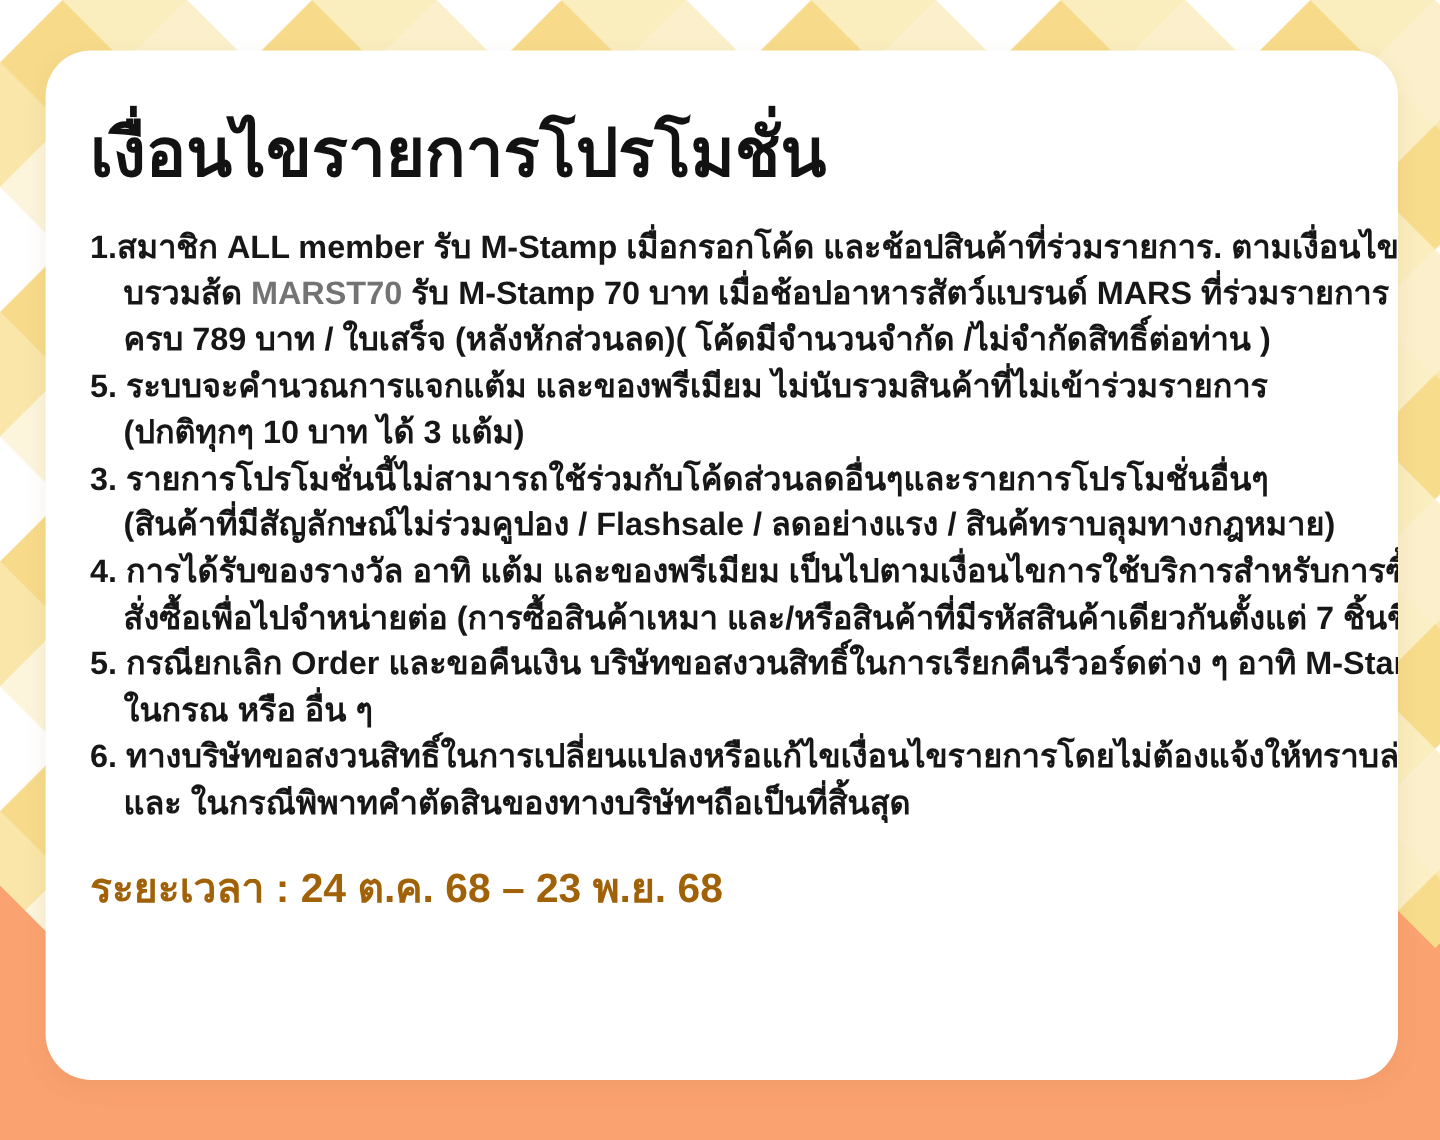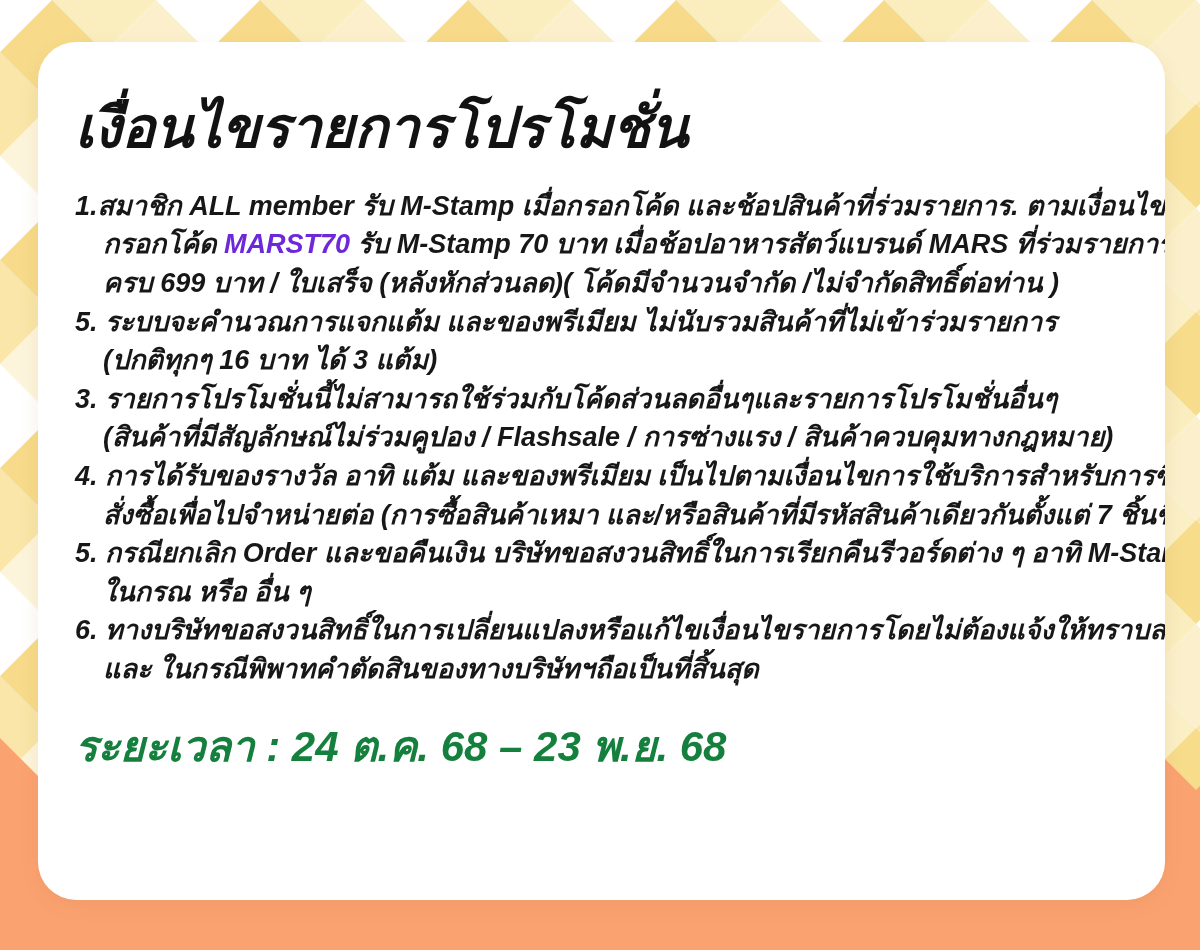--- a/index.html
+++ b/index.html
@@ -8,34 +8,34 @@
     font-family:"Liberation Sans","DejaVu Sans",sans-serif;
     background:#ffffff;
   }
   svg.bg{position:absolute;left:0;top:0;display:block;}
   .card{
     position:absolute;left:38px;top:42px;width:1127px;height:858px;
     background:#ffffff;border-radius:38px;
     box-shadow:0 6px 18px rgba(150,110,40,.10);
     overflow:hidden;
   }
-  .card-content{position:absolute;left:37px;top:0;right:16px;font-style:italic;}
+  .card-content{position:absolute;left:37px;top:0;right:16px;}
   .title{
     margin:50px 0 0 0;font-size:56px;font-weight:800;color:#121212;
     line-height:1.3;white-space:nowrap;letter-spacing:0;
   }
   .terms{margin-top:22px;}
   .line{
     font-size:27px;font-weight:700;color:#171717;
     line-height:38.6px;white-space:nowrap;
   }
   .line.indent{padding-left:28px;}
-  .code{color:#6d28d9;font-weight:800;}
+  .code{color:#737373;font-weight:800;}
   .period{
-    margin-top:24px;font-size:42px;font-weight:800;color:#15803d;
+    margin-top:24px;font-size:34px;font-weight:800;color:#a16207;
     white-space:nowrap;
   }
 </style>
 </head>
 <body>
 
 <svg class="bg" width="1200" height="950" viewBox="0 0 1200 950" aria-hidden="true">
   <defs>
     <pattern id="diamonds" width="208" height="208" patternUnits="userSpaceOnUse">
       <rect width="208" height="208" fill="#ffffff"></rect>
@@ -61,26 +61,26 @@
            L520 738 L572 790 L624 738 L676 790 L728 738 L780 790 L832 738 L884 790 L936 738 L988 790
            L1040 738 L1092 790 L1144 738 L1196 790 L1248 738 L1248 950 L0 950 Z"></path>
 </svg>
 
 <div class="card">
   <div class="card-content">
     <h1 class="title">เงื่อนไขรายการโปรโมชั่น</h1>
 
     <div class="terms">
       <div class="line">1.สมาชิก ALL member รับ M-Stamp เมื่อกรอกโค้ด และช้อปสินค้าที่ร่วมรายการ. ตามเงื่อนไขดังนี้</div>
-      <div class="line indent"><span>กรอกโค้ด </span><span class="code">MARST70</span><span> รับ M-Stamp 70 บาท เมื่อช้อปอาหารสัตว์แบรนด์ MARS ที่ร่วมรายการ</span></div>
-      <div class="line indent">ครบ 699 บาท / ใบเสร็จ (หลังหักส่วนลด)( โค้ดมีจำนวนจำกัด /ไม่จำกัดสิทธิ์ต่อท่าน )</div>
+      <div class="line indent"><span>บรวมส้ด </span><span class="code">MARST70</span><span> รับ M-Stamp 70 บาท เมื่อช้อปอาหารสัตว์แบรนด์ MARS ที่ร่วมรายการ</span></div>
+      <div class="line indent">ครบ 789 บาท / ใบเสร็จ (หลังหักส่วนลด)( โค้ดมีจำนวนจำกัด /ไม่จำกัดสิทธิ์ต่อท่าน )</div>
       <div class="line">5. ระบบจะคำนวณการแจกแต้ม และของพรีเมียม ไม่นับรวมสินค้าที่ไม่เข้าร่วมรายการ</div>
-      <div class="line indent">(ปกติทุกๆ 16 บาท ได้ 3 แต้ม)</div>
+      <div class="line indent">(ปกติทุกๆ 10 บาท ได้ 3 แต้ม)</div>
       <div class="line">3. รายการโปรโมชั่นนี้ไม่สามารถใช้ร่วมกับโค้ดส่วนลดอื่นๆและรายการโปรโมชั่นอื่นๆ</div>
-      <div class="line indent">(สินค้าที่มีสัญลักษณ์ไม่ร่วมคูปอง / Flashsale / การซ่างแรง / สินค้าควบคุมทางกฎหมาย)</div>
+      <div class="line indent">(สินค้าที่มีสัญลักษณ์ไม่ร่วมคูปอง / Flashsale / ลดอย่างแรง / สินค้ทราบลุมทางกฎหมาย)</div>
       <div class="line">4. การได้รับของรางวัล อาทิ แต้ม และของพรีเมียม เป็นไปตามเงื่อนไขการใช้บริการสำหรับการซื้อสินค้า</div>
       <div class="line indent">สั่งซื้อเพื่อไปจำหน่ายต่อ (การซื้อสินค้าเหมา และ/หรือสินค้าที่มีรหัสสินค้าเดียวกันตั้งแต่ 7 ชิ้นขึ้นไป)</div>
       <div class="line">5. กรณียกเลิก Order และขอคืนเงิน บริษัทขอสงวนสิทธิ์ในการเรียกคืนรีวอร์ดต่าง ๆ อาทิ M-Stamp,</div>
       <div class="line indent">ในกรณ หรือ อื่น ๆ</div>
       <div class="line">6. ทางบริษัทขอสงวนสิทธิ์ในการเปลี่ยนแปลงหรือแก้ไขเงื่อนไขรายการโดยไม่ต้องแจ้งให้ทราบล่วงหน้า</div>
       <div class="line indent">และ ในกรณีพิพาทคำตัดสินของทางบริษัทฯถือเป็นที่สิ้นสุด</div>
     </div>
 
     <div class="period">ระยะเวลา : 24 ต.ค. 68 – 23 พ.ย. 68</div>
   </div>

